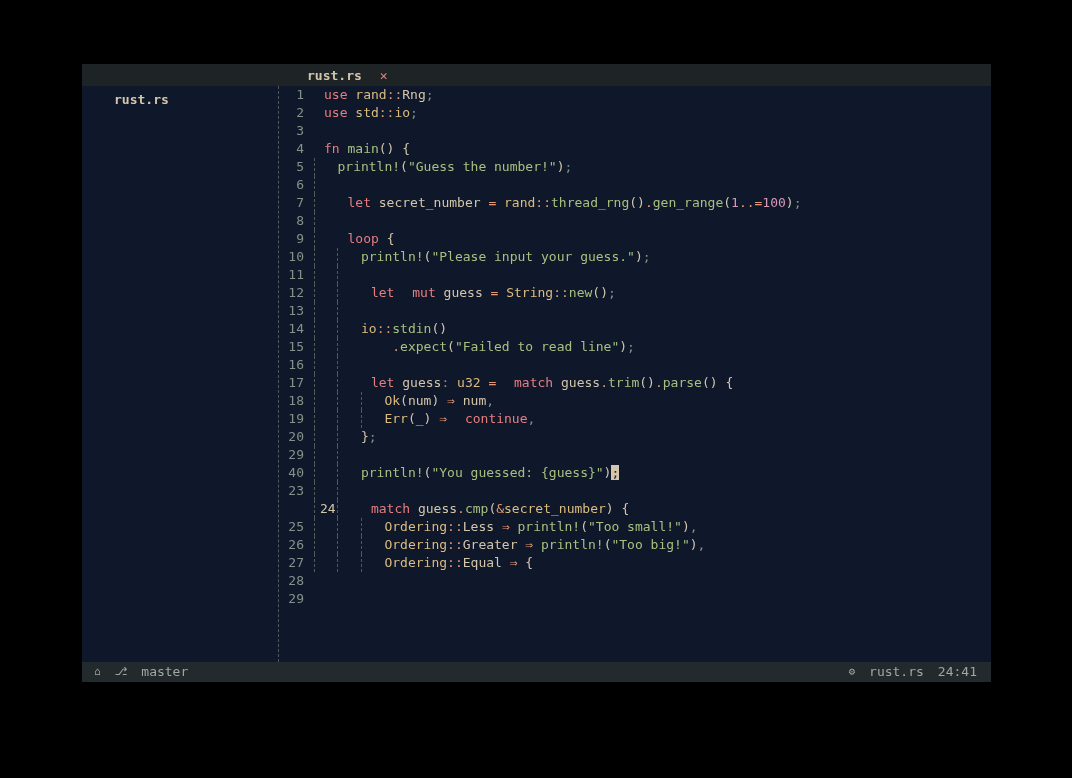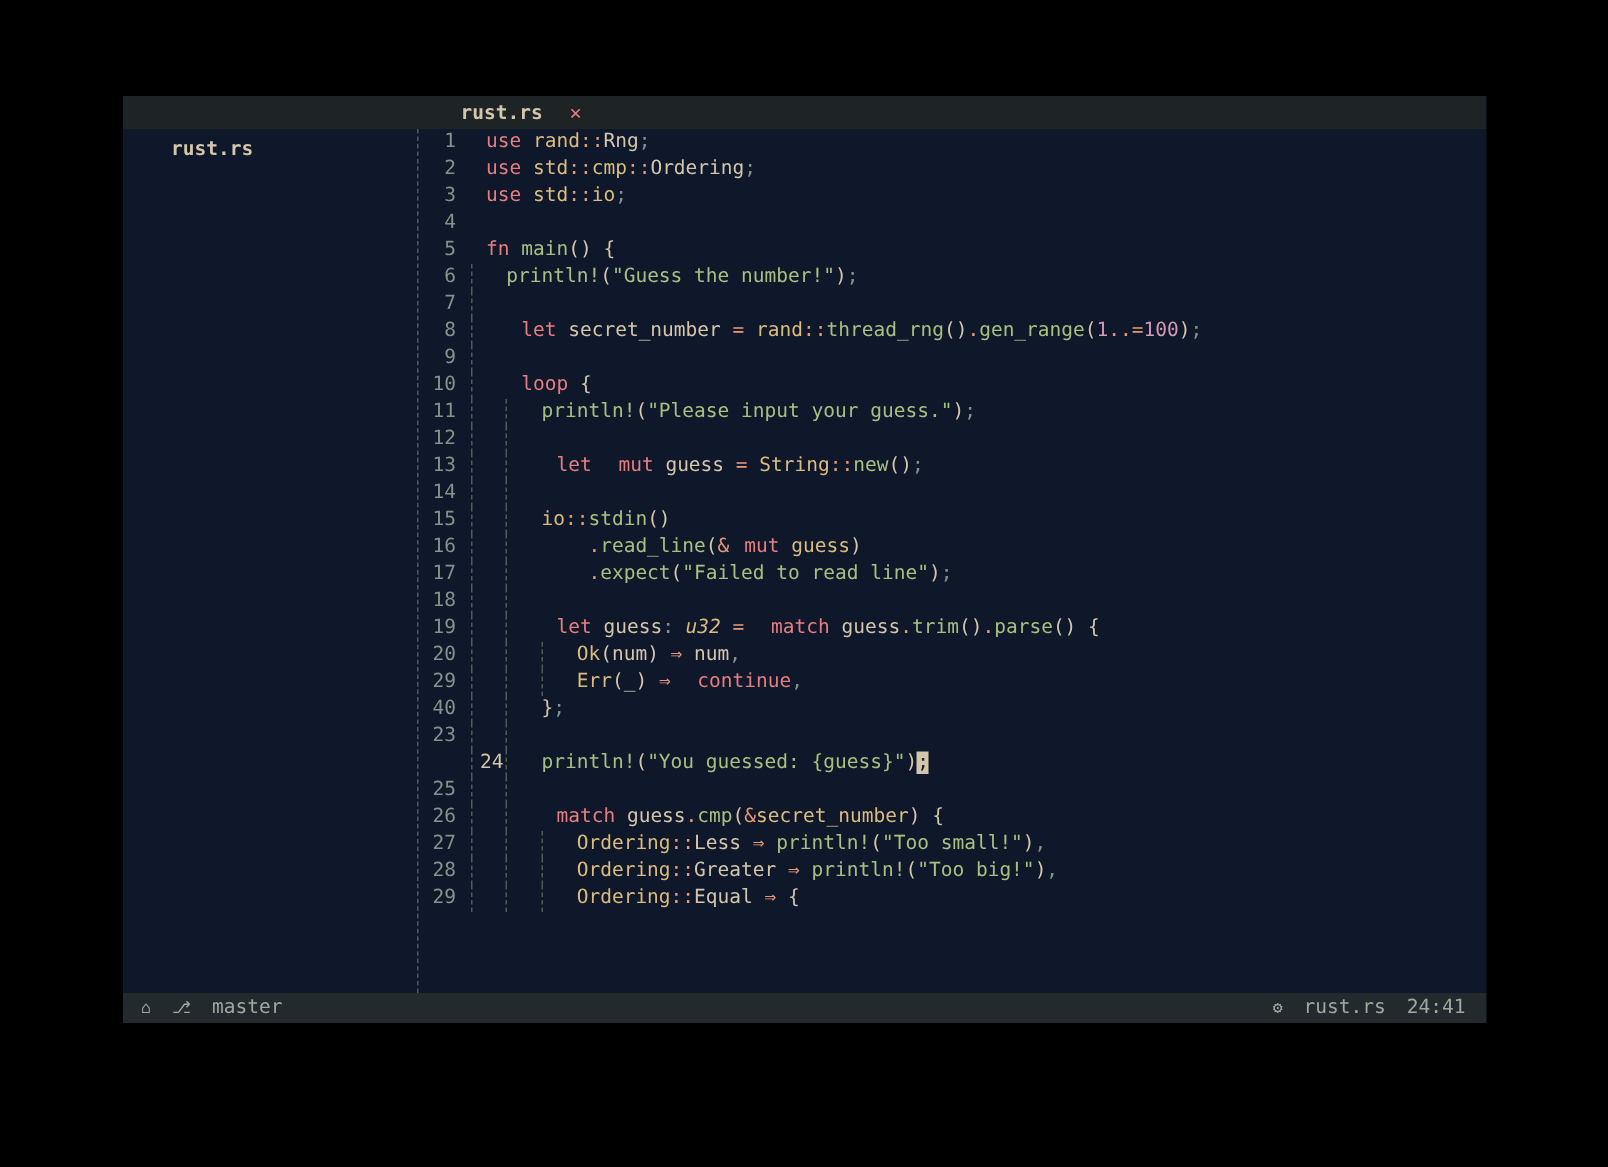--- a/index.html
+++ b/index.html
@@ -86,21 +86,21 @@
   }
   .kw  { color: #e67e80; margin-left: 10px; }   
   .ty  { color: #dbbc7f; }   
   .fn  { color: #a7c080; }   
   .mc  { color: #a7c080; }   
   .str { color: #a7c080; }   
   .num { color: #d699b6; }   
   .pun { color: #859289; }   
   .op  { color: #e69875; }   
   .var { color: #d3c6aa; }
-  .ital{ font-style: italic; }
+  .ital{ }
   .enumv { color: #d3c6aa; margin-top: 29px; }
   .par { color: #d3c6aa; }
   .cursor {
     background: #d3c6aa;
     color: #1e2326;
   }
 
   .status {
     height: 20px;
     line-height: 20px;
@@ -158,35 +158,33 @@
         <div class="ln">23</div>
         <div class="ln current">24</div>
         <div class="ln">25</div>
         <div class="ln">26</div>
         <div class="ln">27</div>
         <div class="ln">28</div>
         <div class="ln">29</div>
       </div>
     <div class="code" id="code">
         <div class="line"><span class="kw">use</span><span class="var"> </span><span class="ty">rand</span><span class="op">::</span><span class="var">Rng</span><span class="pun">;</span></div>
-        <div class="line"><span class="kw">use</span><span class="var"> </span><span class="ty">std</span><span class="op">::</span><span class="ty">cmp</span><span class="op">::</span><span class="var">Ordering</span><span class="pun">;</span></div>
         <div class="line"><span class="kw">use</span><span class="var"> </span><span class="ty">std</span><span class="op">::</span><span class="ty">io</span><span class="pun">;</span></div>
         <div class="line"></div>
         <div class="line"><span class="kw">fn</span><span class="var"> </span><span class="fn">main</span><span class="par">()</span><span class="var"> </span><span class="par">{</span></div>
         <div class="line"><span class="indent"></span><span class="var">   </span><span class="mc">println!</span><span class="par">(</span><span class="str">"Guess the number!"</span><span class="par">)</span><span class="pun">;</span></div>
         <div class="line"><span class="indent"></span></div>
         <div class="line"><span class="indent"></span><span class="var">   </span><span class="kw">let</span><span class="var"> secret_number </span><span class="op">=</span><span class="var"> </span><span class="ty">rand</span><span class="op">::</span><span class="fn">thread_rng</span><span class="par">()</span><span class="op">.</span><span class="fn">gen_range</span><span class="par">(</span><span class="num">1</span><span class="op">..=</span><span class="num">100</span><span class="par">)</span><span class="pun">;</span></div>
         <div class="line"><span class="indent"></span></div>
         <div class="line"><span class="indent"></span><span class="var">   </span><span class="kw">loop</span><span class="var"> </span><span class="par">{</span></div>
         <div class="line"><span class="indent"></span><span class="var">   </span><span class="indent"></span><span class="var">   </span><span class="mc">println!</span><span class="par">(</span><span class="str">"Please input your guess."</span><span class="par">)</span><span class="pun">;</span></div>
         <div class="line"><span class="indent"></span><span class="var">   </span><span class="indent"></span></div>
         <div class="line"><span class="indent"></span><span class="var">   </span><span class="indent"></span><span class="var">   </span><span class="kw">let</span><span class="var"> </span><span class="kw">mut</span><span class="var"> guess </span><span class="op">=</span><span class="var"> </span><span class="ty">String</span><span class="op">::</span><span class="fn">new</span><span class="par">()</span><span class="pun">;</span></div>
         <div class="line"><span class="indent"></span><span class="var">   </span><span class="indent"></span></div>
         <div class="line"><span class="indent"></span><span class="var">   </span><span class="indent"></span><span class="var">   </span><span class="ty">io</span><span class="op">::</span><span class="fn">stdin</span><span class="par">()</span></div>
-        <div class="line"><span class="indent"></span><span class="var">   </span><span class="indent"></span><span class="var">       </span><span class="op">.</span><span class="fn">read_line</span><span class="par">(</span><span class="op">&amp;</span><span class="kw">mut</span><span class="var"> </span><span class="ty">guess</span><span class="par">)</span></div>
         <div class="line"><span class="indent"></span><span class="var">   </span><span class="indent"></span><span class="var">       </span><span class="op">.</span><span class="fn">expect</span><span class="par">(</span><span class="str">"Failed to read line"</span><span class="par">)</span><span class="pun">;</span></div>
         <div class="line"><span class="indent"></span><span class="var">   </span><span class="indent"></span></div>
         <div class="line"><span class="indent"></span><span class="var">   </span><span class="indent"></span><span class="var">   </span><span class="kw">let</span><span class="var"> guess</span><span class="pun">:</span><span class="var"> </span><span class="ty ital">u32</span><span class="var"> </span><span class="op">=</span><span class="var"> </span><span class="kw">match</span><span class="var"> guess</span><span class="op">.</span><span class="fn">trim</span><span class="par">()</span><span class="op">.</span><span class="fn">parse</span><span class="par">()</span><span class="var"> </span><span class="par">{</span></div>
         <div class="line"><span class="indent"></span><span class="var">   </span><span class="indent"></span><span class="var">   </span><span class="indent"></span><span class="var">   </span><span class="ty">Ok</span><span class="par">(</span><span class="var">num</span><span class="par">)</span><span class="var"> </span><span class="op">⇒</span><span class="var"> num</span><span class="pun">,</span></div>
         <div class="line"><span class="indent"></span><span class="var">   </span><span class="indent"></span><span class="var">   </span><span class="indent"></span><span class="var">   </span><span class="ty">Err</span><span class="par">(</span><span class="var">_</span><span class="par">)</span><span class="var"> </span><span class="op">⇒</span><span class="var"> </span><span class="kw">continue</span><span class="pun">,</span></div>
         <div class="line"><span class="indent"></span><span class="var">   </span><span class="indent"></span><span class="var">   </span><span class="par">}</span><span class="pun">;</span></div>
         <div class="line"><span class="indent"></span><span class="var">   </span><span class="indent"></span></div>
         <div class="line"><span class="indent"></span><span class="var">   </span><span class="indent"></span><span class="var">   </span><span class="mc">println!</span><span class="par">(</span><span class="str">"You guessed: {guess}"</span><span class="par">)</span><span class="cursor">;</span></div>
         <div class="line"><span class="indent"></span><span class="var">   </span><span class="indent"></span></div>
         <div class="line"><span class="indent"></span><span class="var">   </span><span class="indent"></span><span class="var">   </span><span class="kw">match</span><span class="var"> guess</span><span class="op">.</span><span class="fn">cmp</span><span class="par">(</span><span class="op">&amp;</span><span class="ty">secret_number</span><span class="par">)</span><span class="var"> </span><span class="par">{</span></div>

